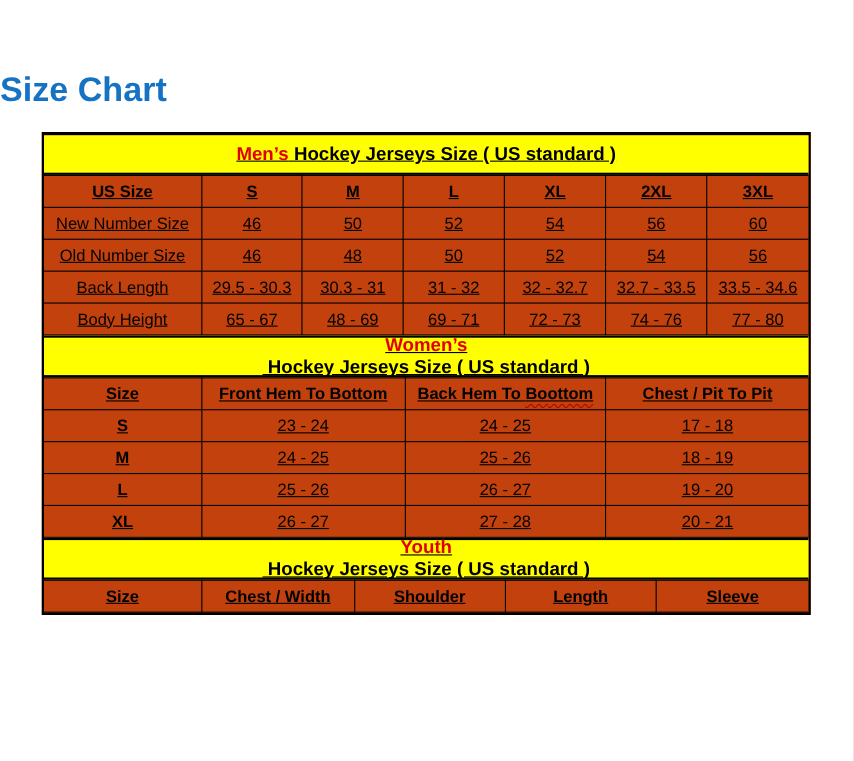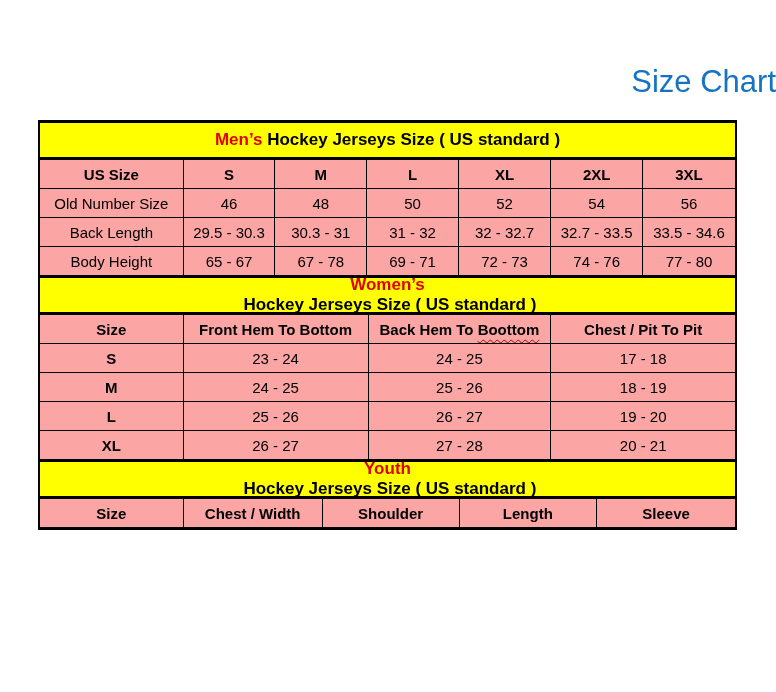--- a/index.html
+++ b/index.html
@@ -7,34 +7,35 @@
     width: 776px; height: 692px;
     background: #ffffff;
     font-family: "Liberation Sans", sans-serif;
     position: relative;
     overflow: hidden;
   }
   .page-title {
     position: absolute;
     top: 64px; left: 0;
     width: 776px;
-    text-align: right;
+    text-align: left;
     font-size: 31px;
-    font-weight: normal;
+    font-weight: bold;
     color: var(--title-blue, #1673C4);
     letter-spacing: 0px;
   }
   .table-wrap {
     position: absolute;
     left: 38px; top: 120px;
     width: 699px;
     border: 2px solid var(--border-black, #000);
     border-top-width: 3px;
     box-sizing: border-box;
-    background: #fca5a5;
+    background: #c2410c;
+    text-decoration: underline;
   }
   .section-band {
     background: var(--band-yellow, #FFFF00);
     height: 34px;
     display: flex;
     align-items: center;
     justify-content: center;
     font-size: 17px;
     font-weight: bold;
     color: #000;
@@ -117,41 +118,50 @@
           <th>S</th>
           <th>M</th>
           <th>L</th>
           <th>XL</th>
           <th>2XL</th>
           <th>3XL</th>
         </tr>
       </thead>
       <tbody>
         <tr>
+          <td>New Number Size</td>
+          <td>46</td>
+          <td>50</td>
+          <td>52</td>
+          <td>54</td>
+          <td>56</td>
+          <td>60</td>
+        </tr>
+        <tr>
           <td>Old Number Size</td>
           <td>46</td>
           <td>48</td>
           <td>50</td>
           <td>52</td>
           <td>54</td>
           <td>56</td>
         </tr>
         <tr>
           <td>Back Length</td>
           <td>29.5 - 30.3</td>
           <td>30.3 - 31</td>
           <td>31 - 32</td>
           <td>32 - 32.7</td>
           <td>32.7 - 33.5</td>
           <td>33.5 - 34.6</td>
         </tr>
         <tr>
           <td>Body Height</td>
           <td>65 - 67</td>
-          <td>67 - 78</td>
+          <td>48 - 69</td>
           <td>69 - 71</td>
           <td>72 - 73</td>
           <td>74 - 76</td>
           <td>77 - 80</td>
         </tr>
       </tbody>
     </table>
     <div class="section-band not-first">
       <span class="hl">Women’s</span>
       <span class="rest"> Hockey Jerseys Size ( US standard )</span>

